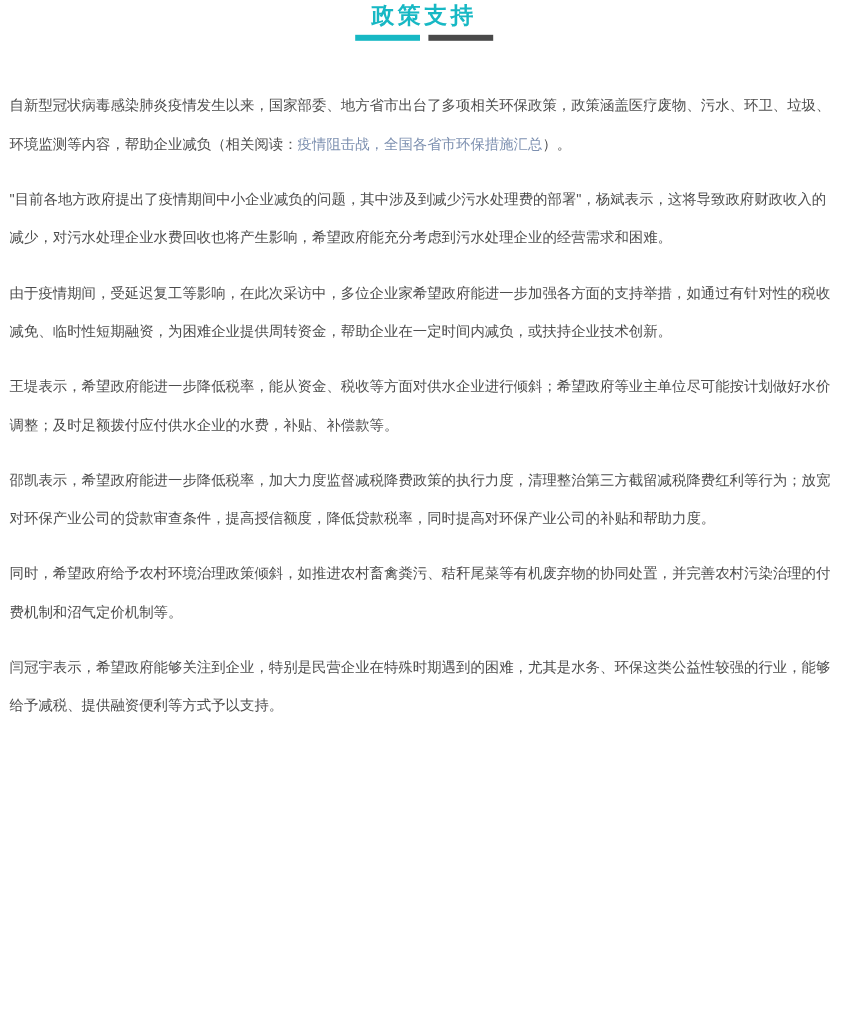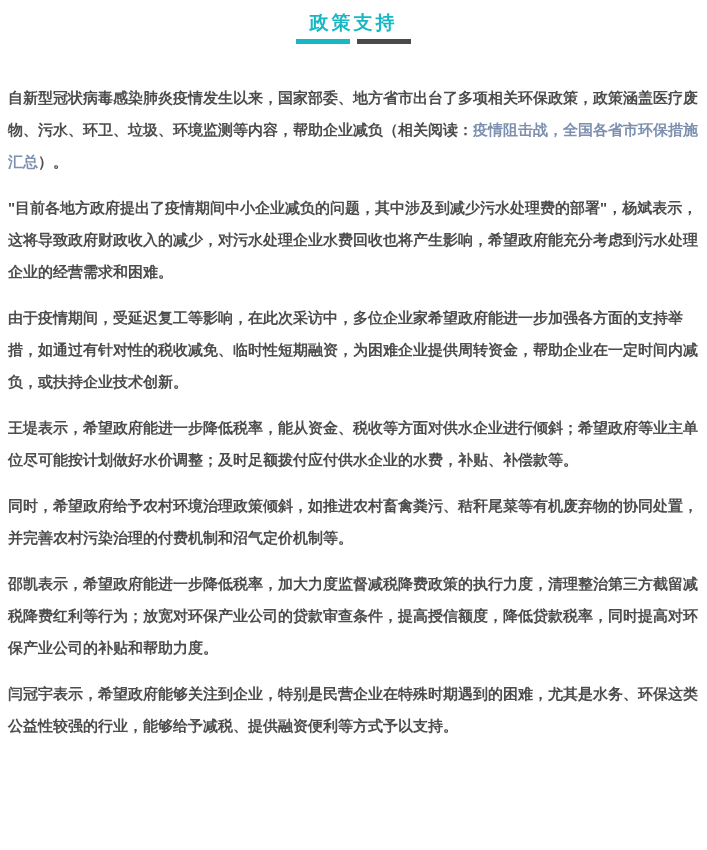--- a/index.html
+++ b/index.html
@@ -10,21 +10,20 @@
   body {
     width: 707px;
     height: 850px;
     font-family: "Liberation Sans", "DejaVu Sans", sans-serif;
     overflow: hidden;
   }
   .page {
     width: 707px;
   }
   .header {
-    padding-top: 10px;
     text-align: center;
   }
   .page-title {
     margin: 0;
     display: inline-block;
     font-size: 19px;
     font-weight: bold;
     color: #17b8c4;
     letter-spacing: 3px;
   }
@@ -39,25 +38,24 @@
     width: 54px;
   }
   .bar-teal { background: #17b8c4; margin-right: 7px; }
   .bar-dark { background: #4a4a4a; }
   .article {
     margin-top: 38px;
     padding: 0 8px;
   }
   .para {
     margin: 0 0 14px 0;
-    font-size: 15px;
+    font-size: 12px;
     line-height: 32px;
     color: #4d4d4d;
     word-break: break-all;
-    font-weight: bold;
   }
   .inline-link {
     color: #7d90b0;
     text-decoration: none;
     cursor: pointer;
   }
 </style>
 </head>
 <body>
 
@@ -75,21 +73,21 @@
 
     <p class="para"><span>自新型冠状病毒感染肺炎疫情发生以来，国家部委、地方省市出台了多项相关环保政策，政策涵盖医疗废物、污水、环卫、垃圾、环境监测等内容，帮助企业减负（相关阅读：</span><a class="inline-link">疫情阻击战，全国各省市环保措施汇总</a><span>）。</span></p>
 
     <p class="para">"目前各地方政府提出了疫情期间中小企业减负的问题，其中涉及到减少污水处理费的部署"，杨斌表示，这将导致政府财政收入的减少，对污水处理企业水费回收也将产生影响，希望政府能充分考虑到污水处理企业的经营需求和困难。</p>
 
     <p class="para">由于疫情期间，受延迟复工等影响，在此次采访中，多位企业家希望政府能进一步加强各方面的支持举措，如通过有针对性的税收减免、临时性短期融资，为困难企业提供周转资金，帮助企业在一定时间内减负，或扶持企业技术创新。</p>
 
     <p class="para">王堤表示，希望政府能进一步降低税率，能从资金、税收等方面对供水企业进行倾斜；希望政府等业主单位尽可能按计划做好水价调整；及时足额拨付应付供水企业的水费，补贴、补偿款等。</p>
 
 
+    <p class="para">邵凯表示，希望政府能进一步降低税率，加大力度监督减税降费政策的执行力度，清理整治第三方截留减税降费红利等行为；放宽对环保产业公司的贷款审查条件，提高授信额度，降低贷款税率，同时提高对环保产业公司的补贴和帮助力度。</p>
+
     <p class="para">同时，希望政府给予农村环境治理政策倾斜，如推进农村畜禽粪污、秸秆尾菜等有机废弃物的协同处置，并完善农村污染治理的付费机制和沼气定价机制等。</p>
-
-    <p class="para">邵凯表示，希望政府能进一步降低税率，加大力度监督减税降费政策的执行力度，清理整治第三方截留减税降费红利等行为；放宽对环保产业公司的贷款审查条件，提高授信额度，降低贷款税率，同时提高对环保产业公司的补贴和帮助力度。</p>
 
     <p class="para">闫冠宇表示，希望政府能够关注到企业，特别是民营企业在特殊时期遇到的困难，尤其是水务、环保这类公益性较强的行业，能够给予减税、提供融资便利等方式予以支持。</p>
 
   </div>
 
 </div>
 
 </body></html>

